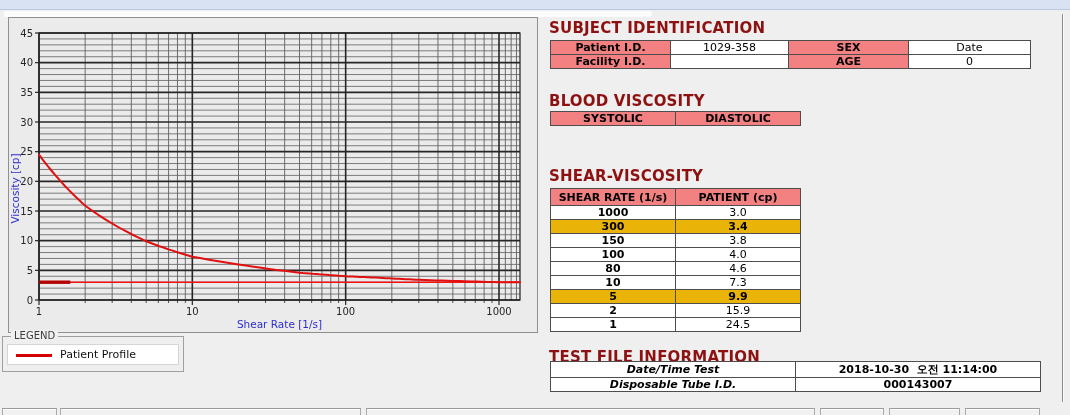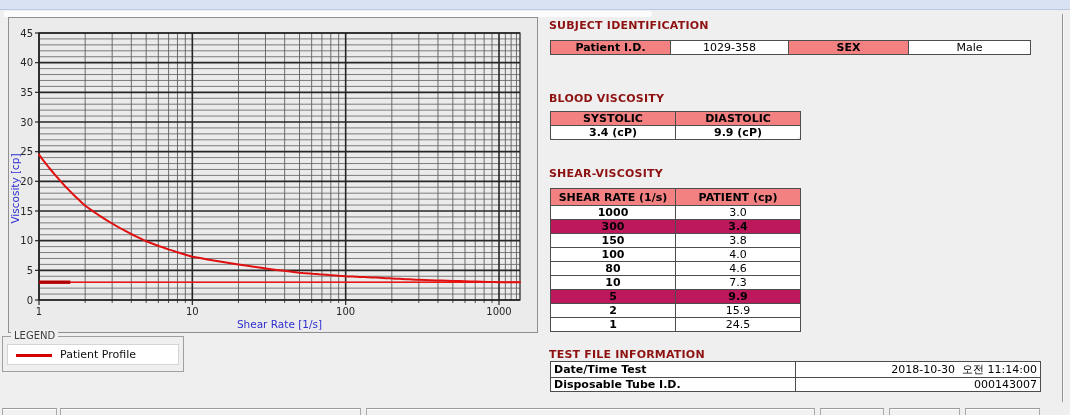--- a/index.html
+++ b/index.html
@@ -16,38 +16,38 @@
   #chart-panel { left:8px; top:17px; width:530px; height:316px; background:#ebebeb; border:1px solid #8f8f8f; }
 
   
   #legend-box { left:2px; top:336px; width:182px; height:36px; border:1px solid #9f9f9f; }
   #legend-title { position:absolute; left:8px; top:-7px; font-size:10px; color:#3c3c3c; background:#efefef; padding:0 3px; }
   #legend-inner { position:absolute; left:4px; top:7px; width:172px; height:21px; background:#ffffff; border:1px solid #d5d5d5; }
   #legend-line { position:absolute; left:8px; top:9px; width:36px; height:3px; background:#d40000; }
   #legend-label { position:absolute; left:52px; top:3px; font-size:11px; color:#111; }
 
   
-  .section-heading { position:absolute; font-size:11px; font-weight:bold; color:#8e1111; letter-spacing:0.2px; white-space:nowrap; }
+  .section-heading { position:absolute; font-size:15px; font-weight:bold; color:#8e1111; letter-spacing:0.2px; white-space:nowrap; }
 
   
   table { border-collapse:collapse; table-layout:fixed; background:#fff; }
   td, th { border:1px solid #4d4d4d; font-size:11px; color:#000; padding:0 3px; height:14px; text-align:center; overflow:hidden; white-space:nowrap; }
   .hdr { background:#f38181; font-weight:bold; }
   .lbl { font-weight:bold; }
-  .hl  { background:#be185d; }
+  .hl  { background:#eab308; }
   .hl td { font-weight:bold; }
   #subject-table { position:absolute; left:550px; top:40px; width:480px; }
   #blood-table   { position:absolute; left:550px; top:111px; width:250px;border-radius:8px; }
   #shear-table   { position:absolute; left:550px; top:188px; width:250px;padding-left:46px; }
   #shear-table td { height:11px; padding:0 3px; }
   #shear-table th { height:17px; }
   #test-table    { position:absolute; left:550px; top:361px; width:490px; }
   #test-table td { height:12px; }
-  #test-table td.tlabel { text-align:left; font-weight:bold; }
-  #test-table td.tvalue { text-align:right; white-space:pre; font-weight:normal; }
+  #test-table td.tlabel { text-align:center; font-weight:bold;font-style:italic; }
+  #test-table td.tvalue { white-space:pre; font-weight:bold; }
 
   
   .status-seg { position:absolute; top:408px; height:12px; background:#f1f1f1; border:1px solid #a9a9a9; border-top-color:#9b9b9b; box-shadow:inset 0 1px 0 #ffffff; }
 </style>
 </head>
 <body>
 
 <div id="top-bar" class="abs"></div>
 <div id="white-strip" class="abs"></div>
 <div id="right-divider" class="abs"></div>
@@ -206,40 +206,42 @@
       <col style="width:120px">
       <col style="width:118px">
       <col style="width:120px">
       <col style="width:122px">
     </colgroup>
   <tbody id="subject-tbody">
       <tr>
         <td class="hdr lbl">Patient I.D.</td>
         <td class="">1029-358</td>
         <td class="hdr lbl">SEX</td>
-        <td class="">Male</td>
+        <td class="">Date</td>
+      </tr>
+      <tr>
+        <td class="hdr lbl">Facility I.D.</td>
+        <td class=""></td>
+        <td class="hdr lbl">AGE</td>
+        <td class="">0</td>
       </tr>
     </tbody>
 </table>
 
 <div class="section-heading" style="left:549px; top:92px;">BLOOD VISCOSITY</div>
 <table id="blood-table">
   <colgroup>
       <col style="width:125px">
       <col style="width:125px">
     </colgroup>
   <tbody id="blood-tbody">
       <tr>
         <td class="hdr">SYSTOLIC</td>
         <td class="hdr">DIASTOLIC</td>
       </tr>
-      <tr>
-        <td class="lbl">3.4 (cP)</td>
-        <td class="lbl">9.9 (cP)</td>
-      </tr>
     </tbody>
 </table>
 
 <div class="section-heading" style="left:549px; top:167px;">SHEAR-VISCOSITY</div>
 <table id="shear-table">
   <colgroup>
       <col style="width:125px">
       <col style="width:125px">
     </colgroup>
   <tbody id="shear-tbody">

